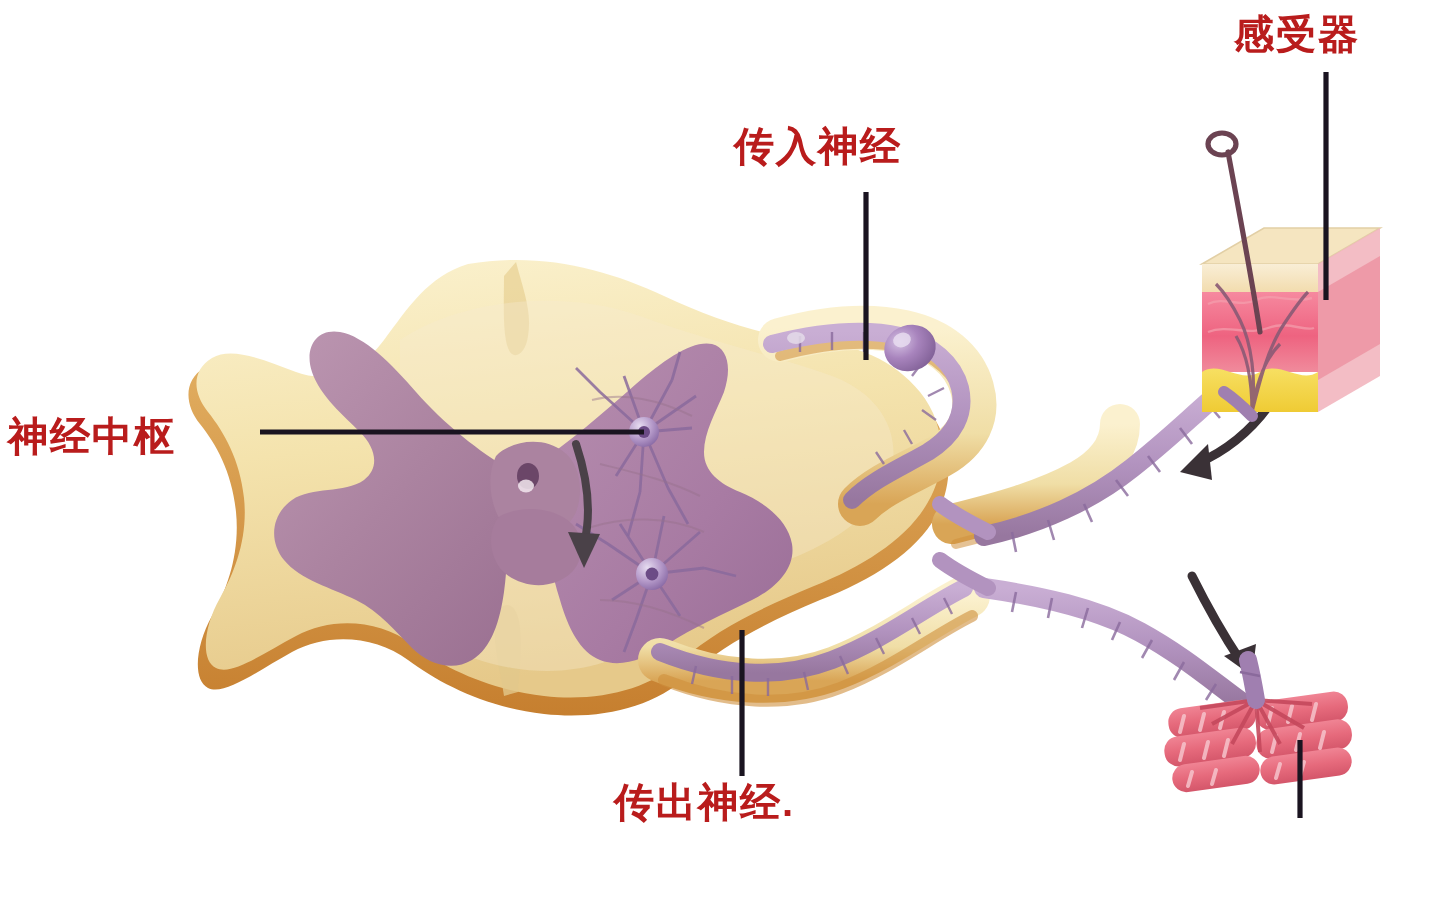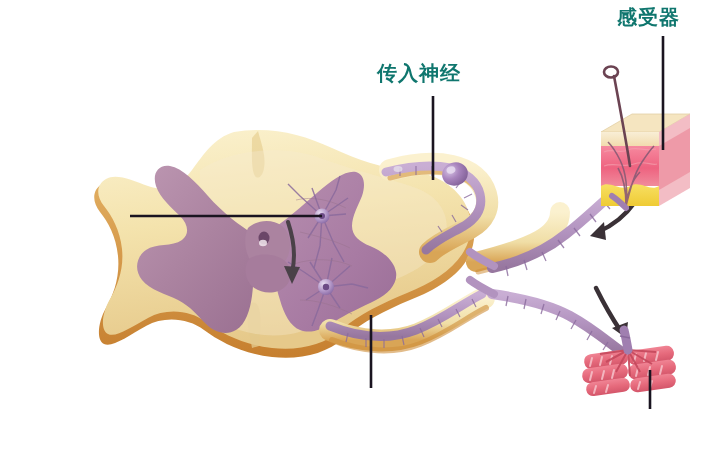--- a/index.html
+++ b/index.html
@@ -12,27 +12,27 @@
     position:relative;
   }
   #diagram-root{
     position:absolute;left:0;top:0;width:726px;height:462px;
   }
   svg.scene{position:absolute;left:0;top:0;width:726px;height:462px;}
   .label{
     position:absolute;
     font-size:20px;
     font-weight:700;
-    color:#0f766e;
+    color:#b91c1c;
     letter-spacing:1px;
     white-space:nowrap;
     font-family:"Liberation Sans","DejaVu Sans",sans-serif;
   }
   #label-center{left:4px;top:205px;}
-  #label-afferent{left:377px;top:60px;}
+  #label-afferent{left:367px;top:60px;}
   #label-receptor{left:617px;top:4px;}
   #label-efferent{left:307px;top:388px;}
   #label-effector{left:611px;top:416px;}
 </style>
 </head>
 <body>
 
 <div id="diagram-root">
 
   <svg class="scene" viewBox="0 0 726 462">
@@ -326,20 +326,22 @@
 
     <g stroke="#1a1420" stroke-width="2.6" stroke-linecap="butt">
       <line x1="130" y1="216" x2="322" y2="216"></line>
       <line x1="433" y1="96" x2="433" y2="180"></line>
       <line x1="663" y1="36" x2="663" y2="150"></line>
       <line x1="371" y1="315" x2="371" y2="388"></line>
       <line x1="650" y1="370" x2="650" y2="409"></line>
     </g>
   </svg>
 
+  <div class="label" id="label-center">神经中枢</div>
 
   <div class="label" id="label-afferent">传入神经</div>
 
   <div class="label" id="label-receptor">感受器</div>
 
+  <div class="label" id="label-efferent">传出神经.</div>
 
 
 </div>
 
 </body></html>

